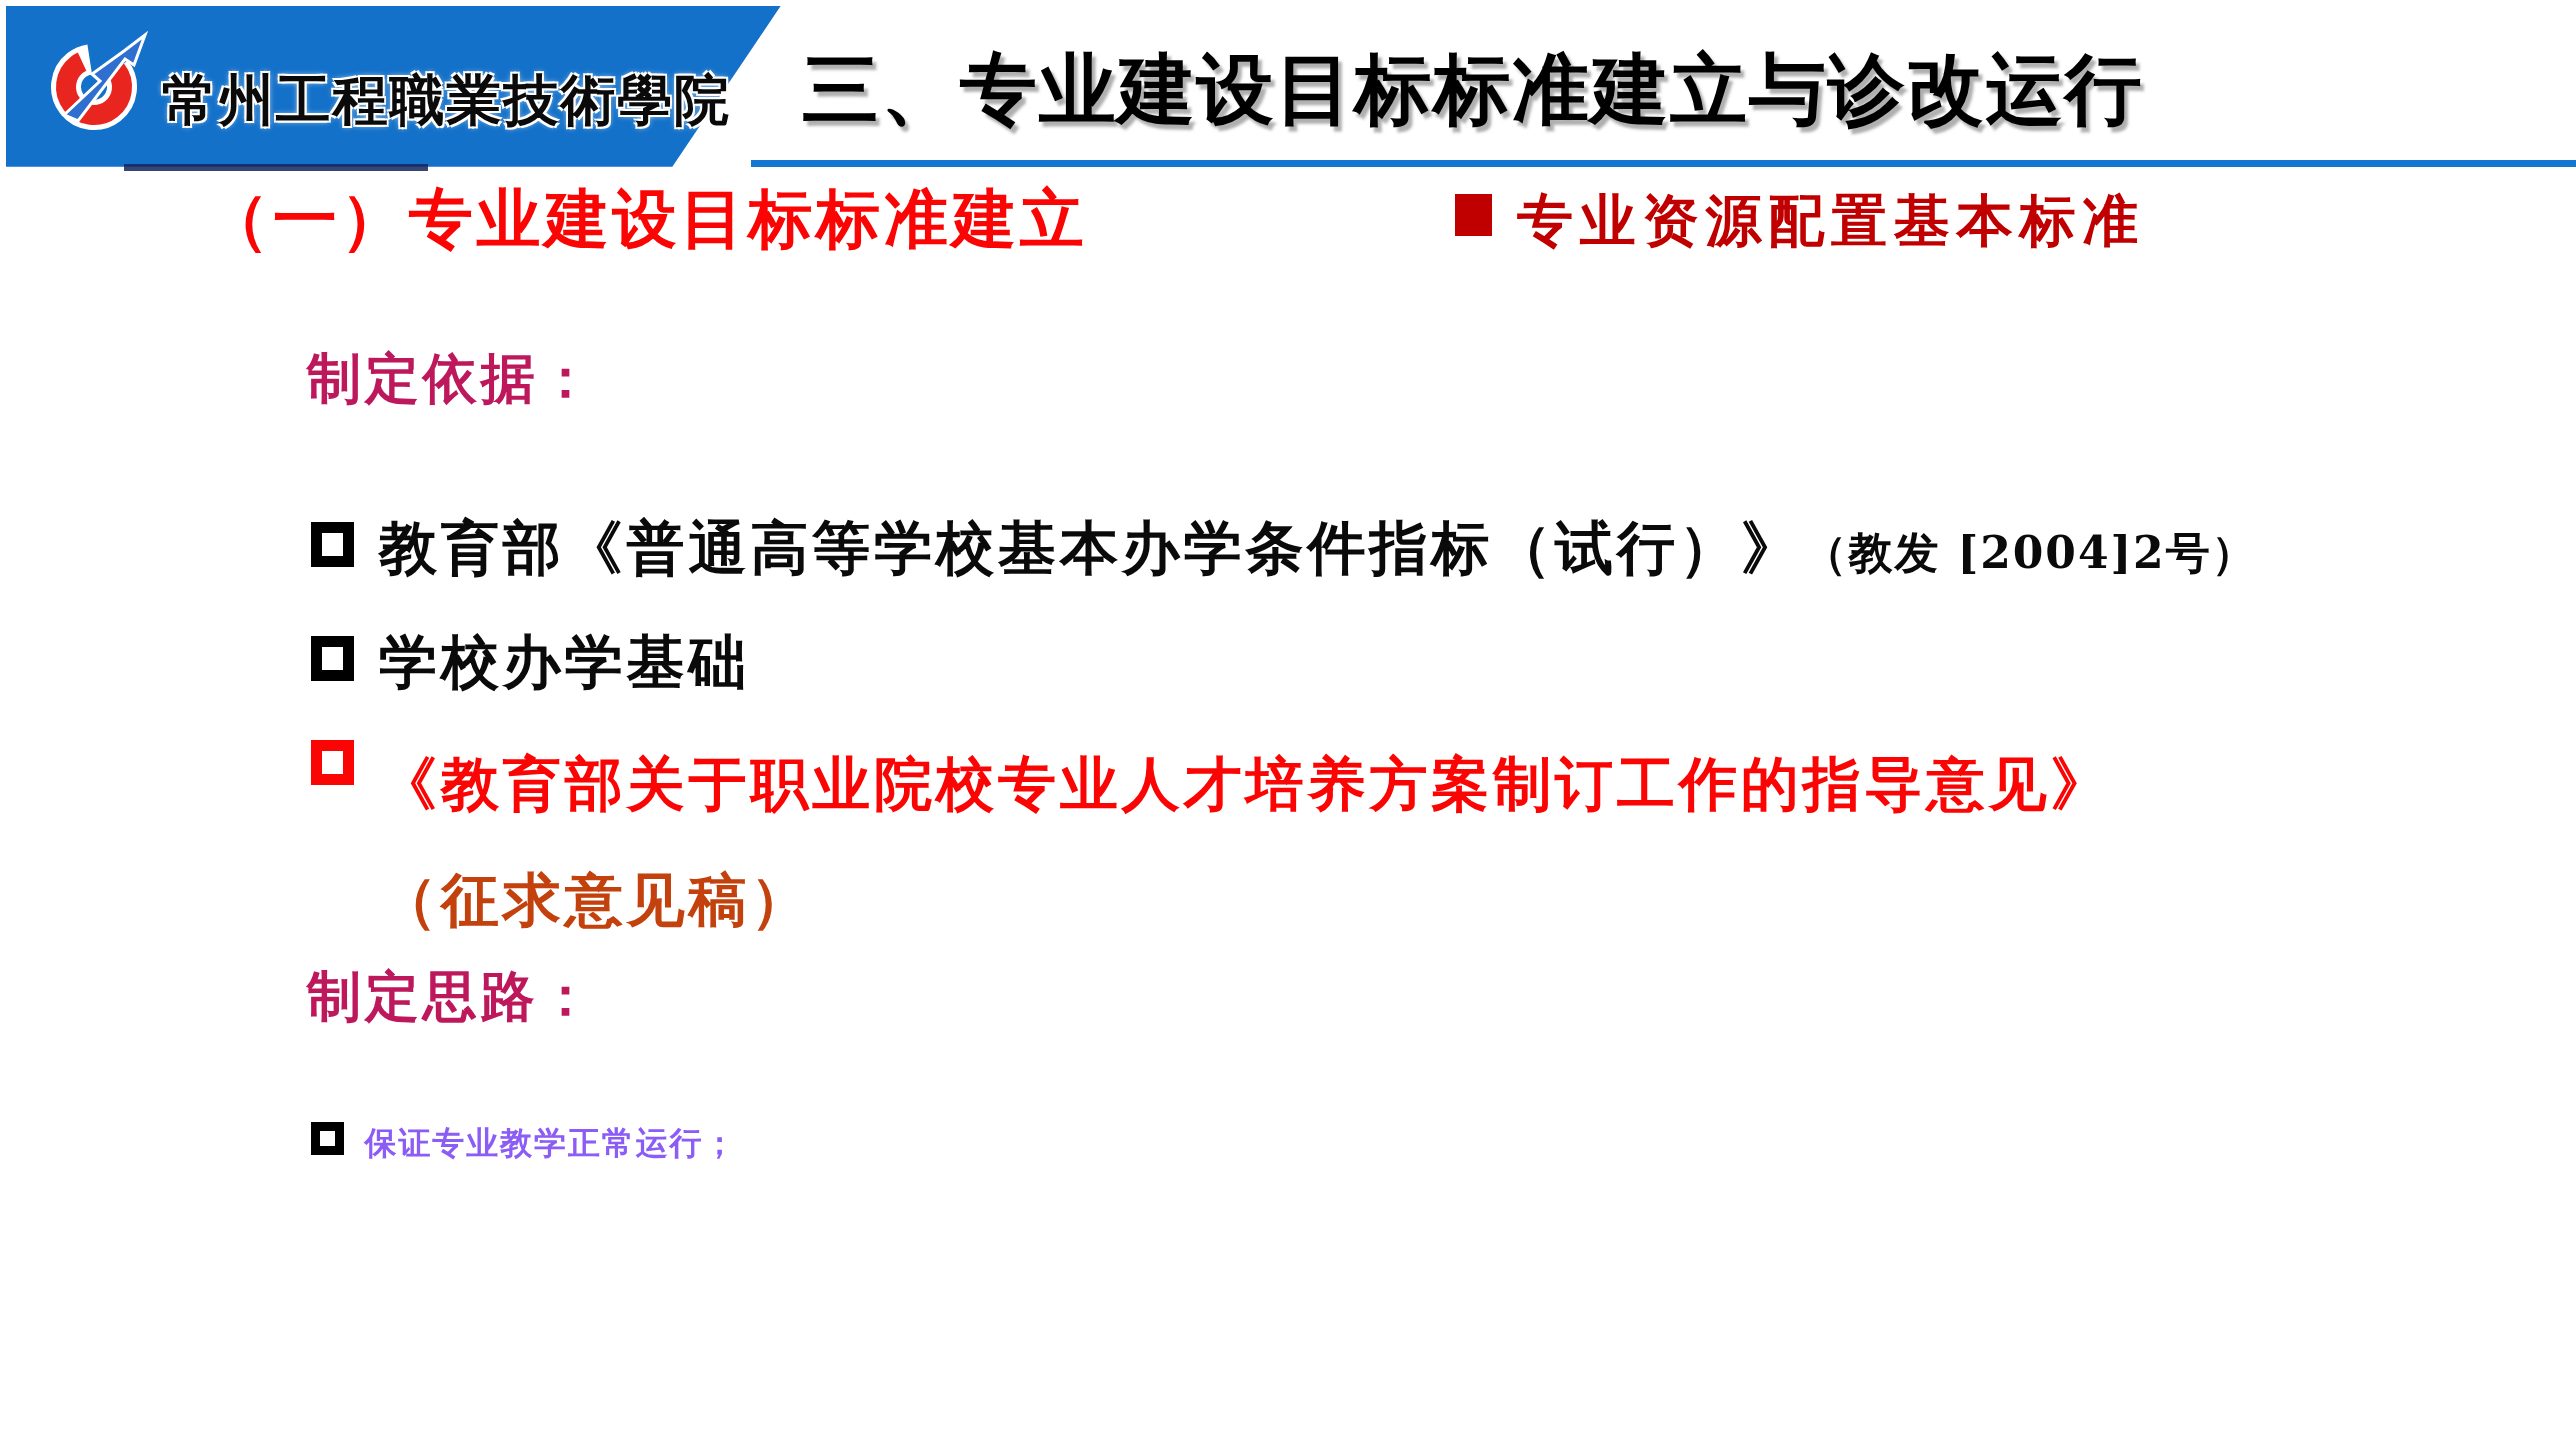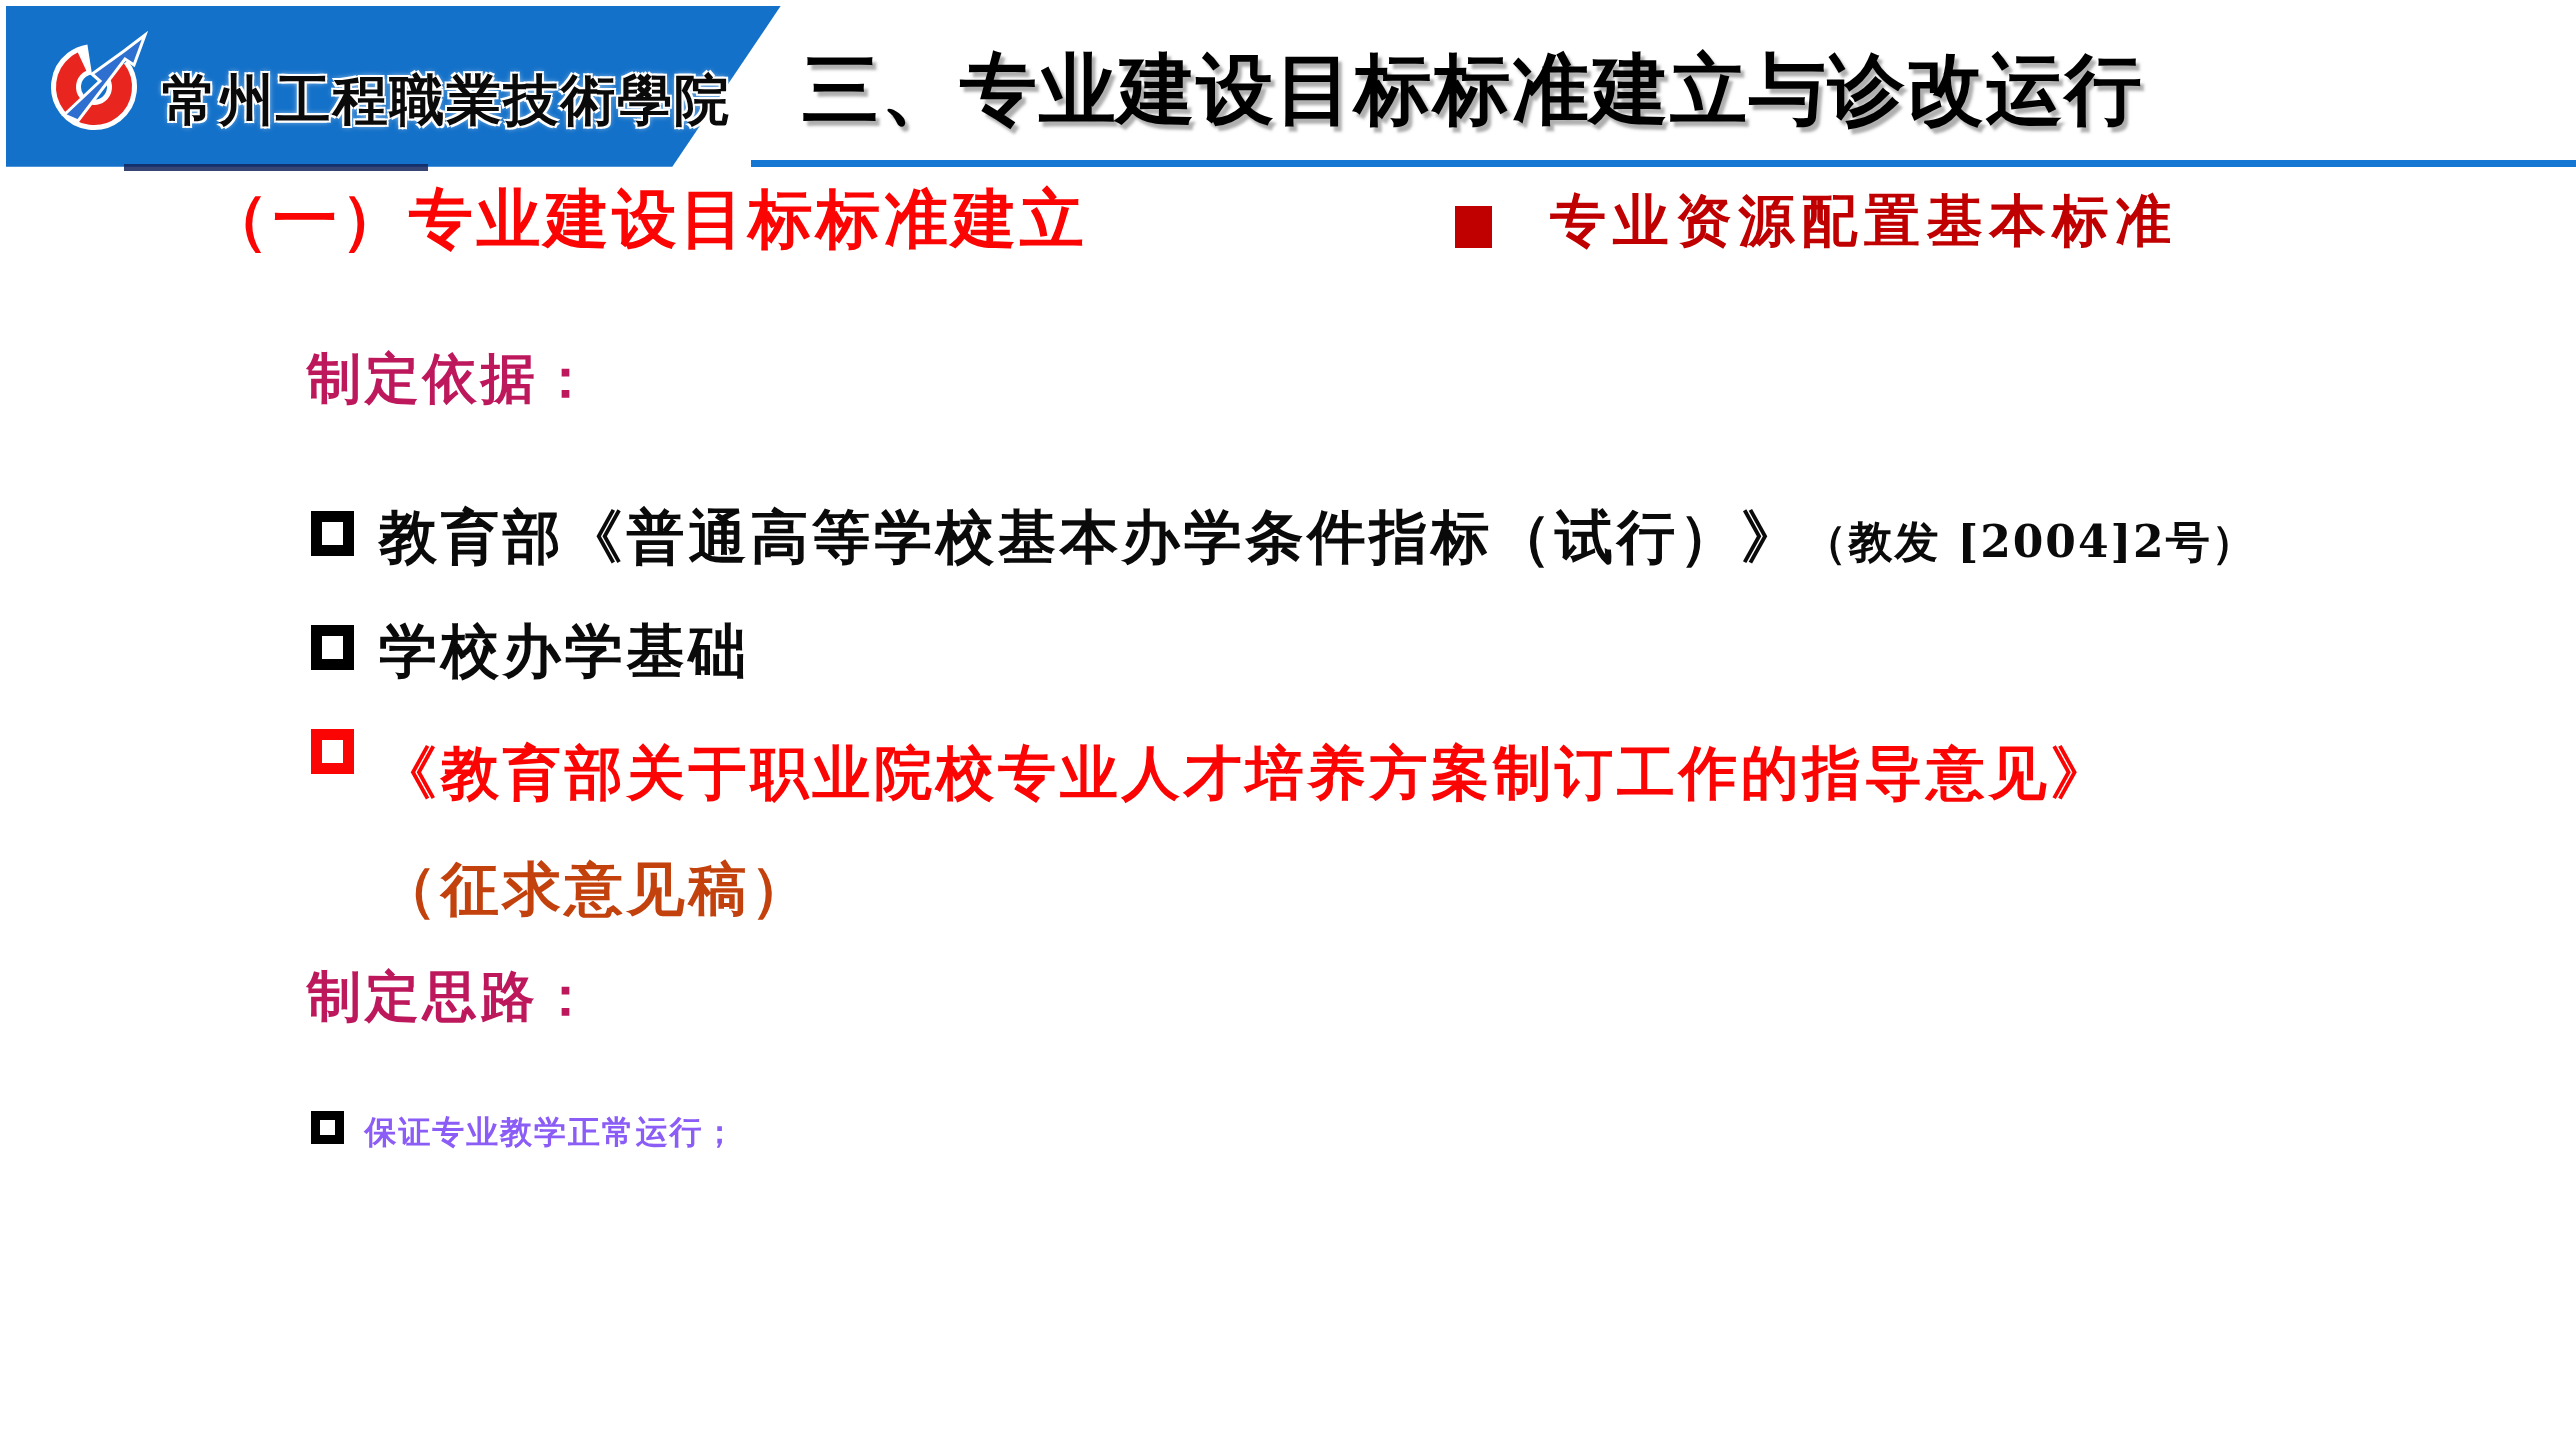--- a/index.html
+++ b/index.html
@@ -34,35 +34,35 @@
     white-space:nowrap;
   }
   .title-rule{
     position:absolute;left:751px;top:160px;width:1825px;height:6.8px;background:#1577D2;
   }
   
   .sub-left{
     position:absolute;left:205px;top:176px;
     font-size:64px;font-weight:800;letter-spacing:3.9px;color:#FA0503;white-space:nowrap;
   }
-  .sub-right{position:absolute;left:1455px;top:184px;display:flex;align-items:center;gap:33px;}
+  .sub-right{position:absolute;left:1455px;top:184px;display:flex;align-items:flex-start;}
   .sub-right .marker{
     width:37px;height:42px;background:#C00000;margin-top:9.7px;margin-right:25px;flex:0 0 auto;
   }
   .sub-right .txt{
     font-size:56px;font-weight:800;letter-spacing:6.8px;color:#C00000;white-space:nowrap;
   }
   
   .h-list{
     position:absolute;left:307px;
     font-size:54px;font-weight:600;letter-spacing:3.9px;color:#be185d;white-space:nowrap;
     font-family:"Liberation Sans",sans-serif;
   }
   .row{position:absolute;left:311px;display:flex;align-items:flex-start;
-    font-family:"DejaVu Serif",serif;}
+    font-family:"DejaVu Serif",serif;margin-top:11px;}
   .sq{flex:0 0 auto;background:#fff;}
   .sq.big{width:21px;height:23px;border:11.6px solid #000;margin-top:13.5px;margin-right:25px;}
   .sq.big.red{border-color:#FA0503;}
   .sq.small{width:14.5px;height:15.5px;border:9.7px solid #000;margin-top:9.7px;margin-right:21px;}
   .rowtext{font-size:58px;letter-spacing:3.9px;line-height:81px;color:#0a0a0a;font-weight:600;}
   .rowtext .note{font-size:44px;letter-spacing:1.9px;}
   .row.wrap2 .rowtext{line-height:116px;}
   .red-text{color:#FA0503;}
   .black-text{color:#c2410c;}
   .small-row-text{font-size:32px;letter-spacing:1.9px;line-height:62px;color:#8b5cf6;font-weight:700;}

